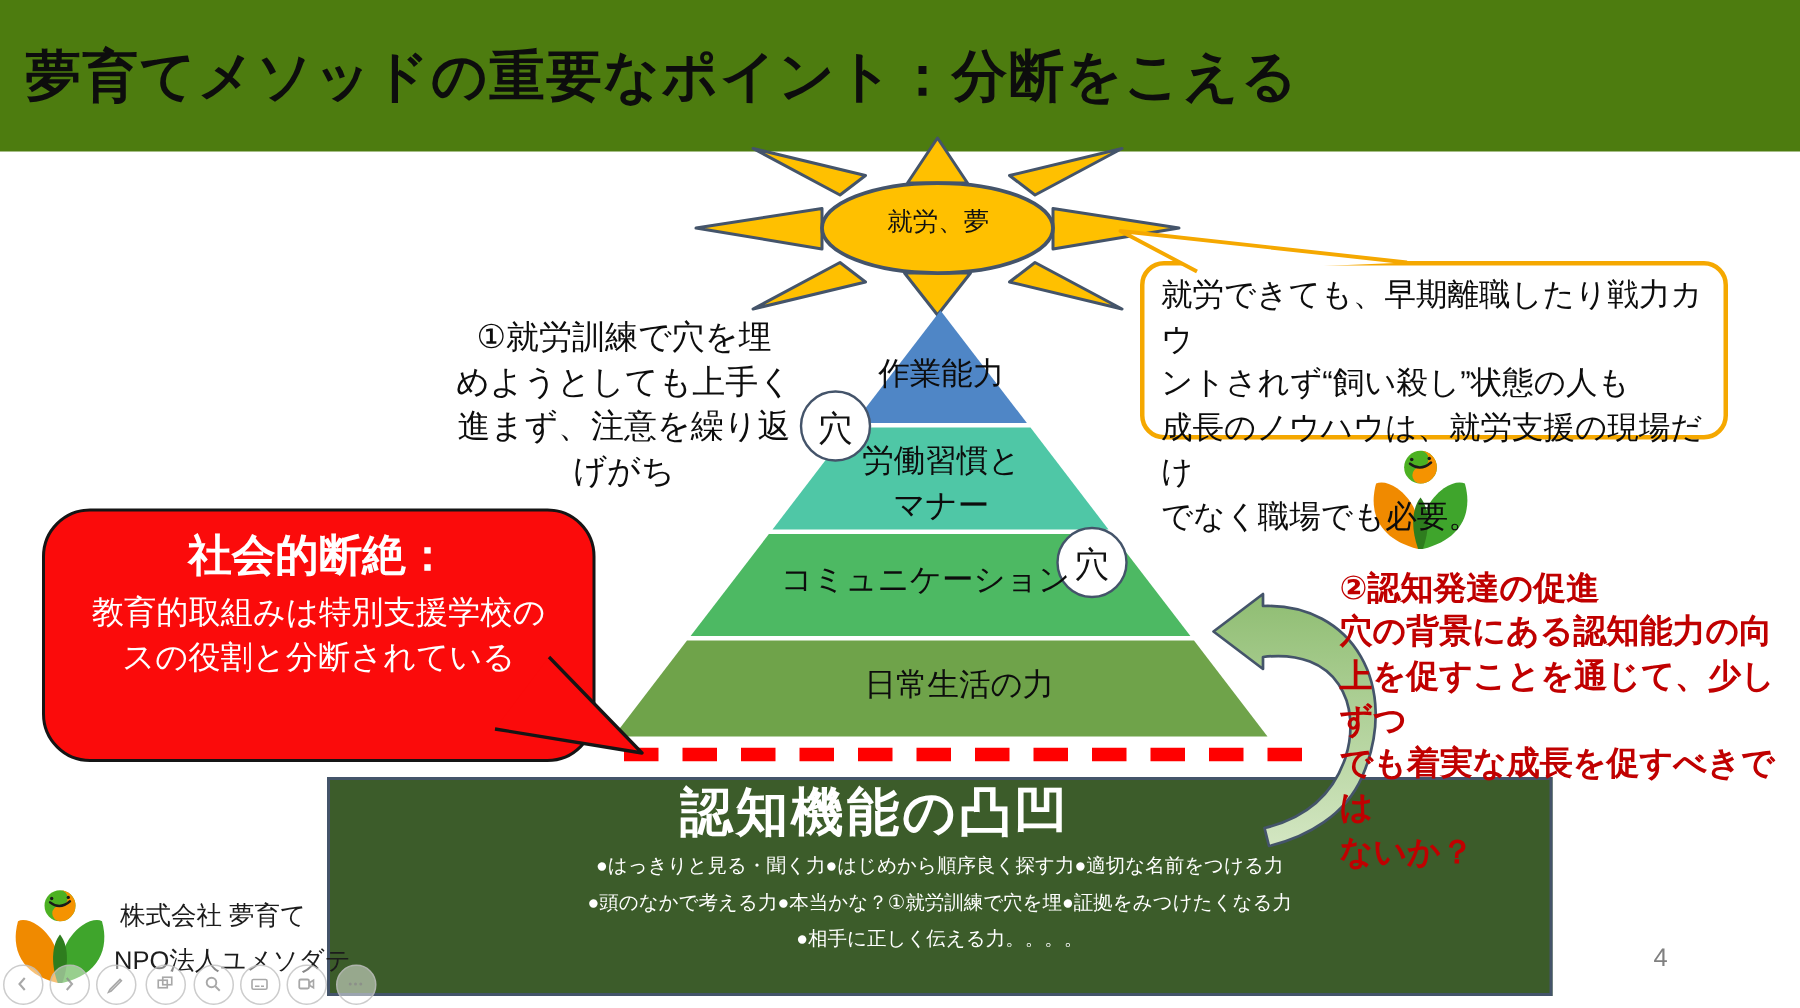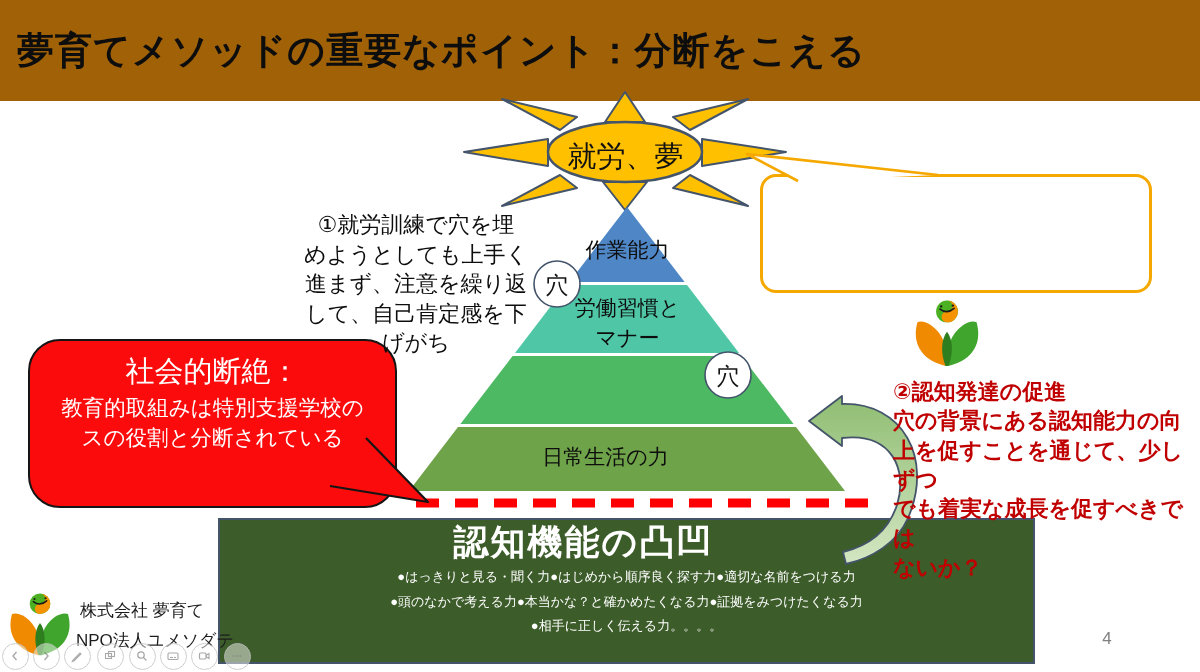--- a/index.html
+++ b/index.html
@@ -1,40 +1,40 @@
 <!DOCTYPE html>
 <html><head>
 <meta charset="utf-8">
 <style>
   html,body{margin:0;padding:0;background:#fff;}
   .slide{position:relative;width:1200px;height:672px;overflow:hidden;background:#ffffff;
          font-family:"Liberation Sans","DejaVu Sans",sans-serif;color:#111;}
   .abs{position:absolute;}
   
-  .title-bar{left:0;top:0;width:1200px;height:101px;background:#a16207;display:flex;align-items:center;z-index:1;}
+  .title-bar{left:0;top:0;width:1200px;height:101px;background:#4d7c0f;display:flex;align-items:center;z-index:1;}
   .title-bar h1{margin:0 0 0 17px;font-size:37px;font-weight:600;letter-spacing:1px;color:#0d0d0d;}
   
   .svg-layer{left:0;top:0;width:1200px;height:672px;pointer-events:none;}
   .bg-svg{z-index:1;}
   .top-svg{z-index:5;}
   
   .txt{z-index:6;line-height:1.32;}
   .center{text-align:center;}
   .left-note{left:285px;top:210px;width:262px;font-size:22px;line-height:29.5px;font-weight:500;color:#0d0d0d;}
-  .sun-label{left:549px;top:137px;width:153px;font-size:29px;color:#111;}
+  .sun-label{left:549px;top:137px;width:153px;font-size:17px;color:#111;}
   .pyr-label{color:#0d0d0d;font-size:21px;}
   .hole-label{width:44px;font-size:23px;color:#111;text-align:center;z-index:6;}
   
   .callout{left:760px;top:174px;width:392px;height:119px;background:#fff;border:3px solid #f5a800;
            border-radius:16px;box-sizing:border-box;z-index:3;}
   .callout-text{left:774px;top:182px;width:370px;font-size:21px;line-height:29.5px;color:#0d0d0d;z-index:6;}
   
   .red-bubble{left:28px;top:339px;width:369px;height:169px;background:#fb0b0b;border:2.5px solid #151515;
               border-radius:32px;box-sizing:border-box;z-index:3;color:#fff;}
-  .red-bubble-title{left:28px;top:352px;width:369px;font-size:29px;font-weight:400;color:#fff;z-index:6;}
+  .red-bubble-title{left:28px;top:352px;width:369px;font-size:29px;font-weight:700;color:#fff;z-index:6;}
   .red-bubble-body{left:36px;top:394px;width:353px;font-size:21.5px;line-height:29.5px;color:#fff;z-index:6;}
   
   .right-note{left:893px;top:377px;width:302px;font-size:22px;line-height:29.3px;font-weight:700;color:#c00000;}
   
   .cog-box{left:218px;top:518px;width:817px;height:146px;background:#3c5c2a;border:2px solid #44546a;
            box-sizing:border-box;z-index:2;}
   .cog-title{left:218px;top:519px;width:731px;font-size:35px;font-weight:600;letter-spacing:2px;color:#fff;z-index:6;}
   .cog-lines{left:224px;top:565px;width:805px;font-size:13px;line-height:24.6px;color:#fff;z-index:6;}
   
   .company1{left:80px;top:599px;font-size:17px;color:#1c1c1c;z-index:6;}
@@ -74,33 +74,39 @@
     <polygon points="512.6,356 741.4,356 793.6,424 460.4,424" fill="#4db963"></polygon>
     <polygon points="458,427 796,427 845,491 409,491" fill="#6fa34a"></polygon>
 
     <circle cx="557" cy="284" r="23" fill="#ffffff" stroke="#44546a" stroke-width="1.6"></circle>
     <circle cx="728" cy="375" r="23" fill="#ffffff" stroke="#44546a" stroke-width="1.6"></circle>
 
     <line x1="416" y1="503" x2="876" y2="503" stroke="#ff0000" stroke-width="9" stroke-dasharray="23 16"></line>
   </svg>
 
   <div class="abs callout"></div>
+  <div class="abs txt callout-text">
+    <div>就労できても、早期離職したり戦力カウ</div>
+    <div>ントされず“飼い殺し”状態の人も</div>
+    <div>成長のノウハウは、就労支援の現場だけ</div>
+    <div>でなく職場でも必要。</div>
+  </div>
 
   <div class="abs red-bubble"></div>
   <div class="abs txt red-bubble-title center">社会的断絶：</div>
   <div class="abs txt red-bubble-body center">
     <div>教育的取組みは特別支援学校の</div>
     <div>スの役割と分断されている</div>
   </div>
 
   <div class="abs cog-box"></div>
   <div class="abs txt cog-title center">認知機能の凸凹</div>
   <div class="abs txt cog-lines center">
     <div>●はっきりと見る・聞く力●はじめから順序良く探す力●適切な名前をつける力</div>
-    <div>●頭のなかで考える力●本当かな？と確かめたくなる力●証拠をみつけたくなる力</div>
+    <div>●頭のなかで考える力●本当かな？①就労訓練で穴を埋●証拠をみつけたくなる力</div>
     <div>●相手に正しく伝える力。。。。</div>
   </div>
 
   <svg class="abs svg-layer top-svg" viewBox="0 0 1200 672">
     <defs>
       <linearGradient id="arrowGrad" x1="0" y1="0" x2="0" y2="1">
         <stop offset="0" stop-color="#8fbd72"></stop>
         <stop offset="1" stop-color="#d3e6c2"></stop>
       </linearGradient>
     </defs>
@@ -135,30 +141,30 @@
       <use href="#yume-logo"></use>
     </svg>
 
   <div class="abs txt sun-label center">就労、夢</div>
 
   <div class="abs txt pyr-label center" style="left:545px;top:236px;width:165px">作業能力</div>
   <div class="abs txt pyr-label center" style="left:545px;top:293px;width:165px;line-height:30px">
     <div>労働習慣と</div>
     <div>マナー</div>
   </div>
-  <div class="abs txt pyr-label center" style="left:508px;top:443px;width:195px">日常生活の力</div>
+  <div class="abs txt pyr-label center" style="left:496px;top:373px;width:242px">コミュニケーション</div>
+  <div class="abs txt pyr-label center" style="left:542px;top:443px;width:195px">日常生活の力</div>
 
   <div class="abs txt hole-label" style="left:535px;top:270px">穴</div>
   <div class="abs txt hole-label" style="left:706px;top:361px">穴</div>
 
   <div class="abs txt left-note center">
     <div>①就労訓練で穴を埋</div>
     <div>めようとしても上手く</div>
     <div>進まず、注意を繰り返</div>
-    <div>して、自己肯定感を下</div>
     <div>げがち</div>
   </div>
 
   <div class="abs txt right-note">
     <div>②認知発達の促進</div>
     <div>穴の背景にある認知能力の向</div>
     <div>上を促すことを通じて、少しずつ</div>
     <div>でも着実な成長を促すべきでは</div>
     <div>ないか？</div>
   </div>

